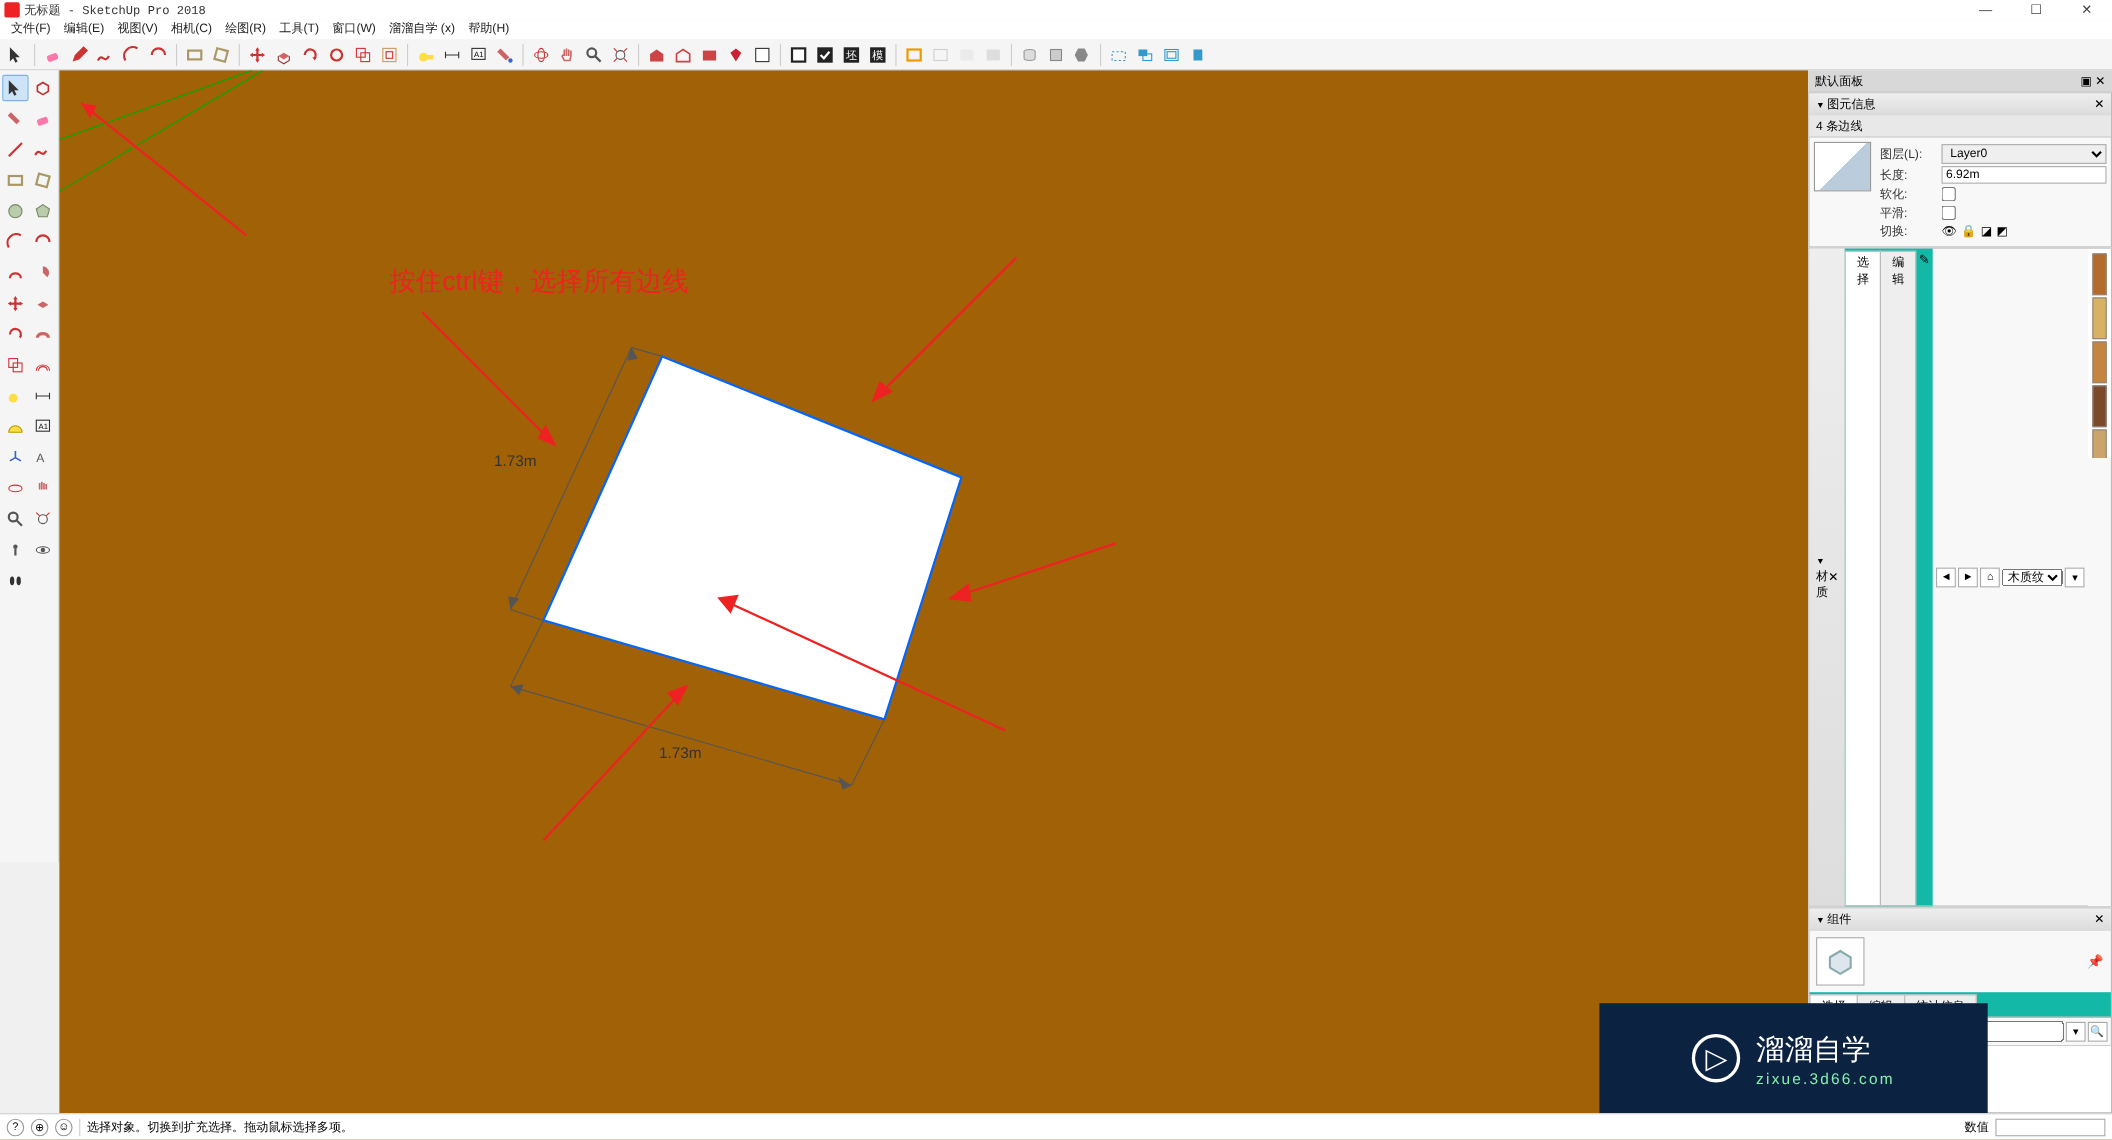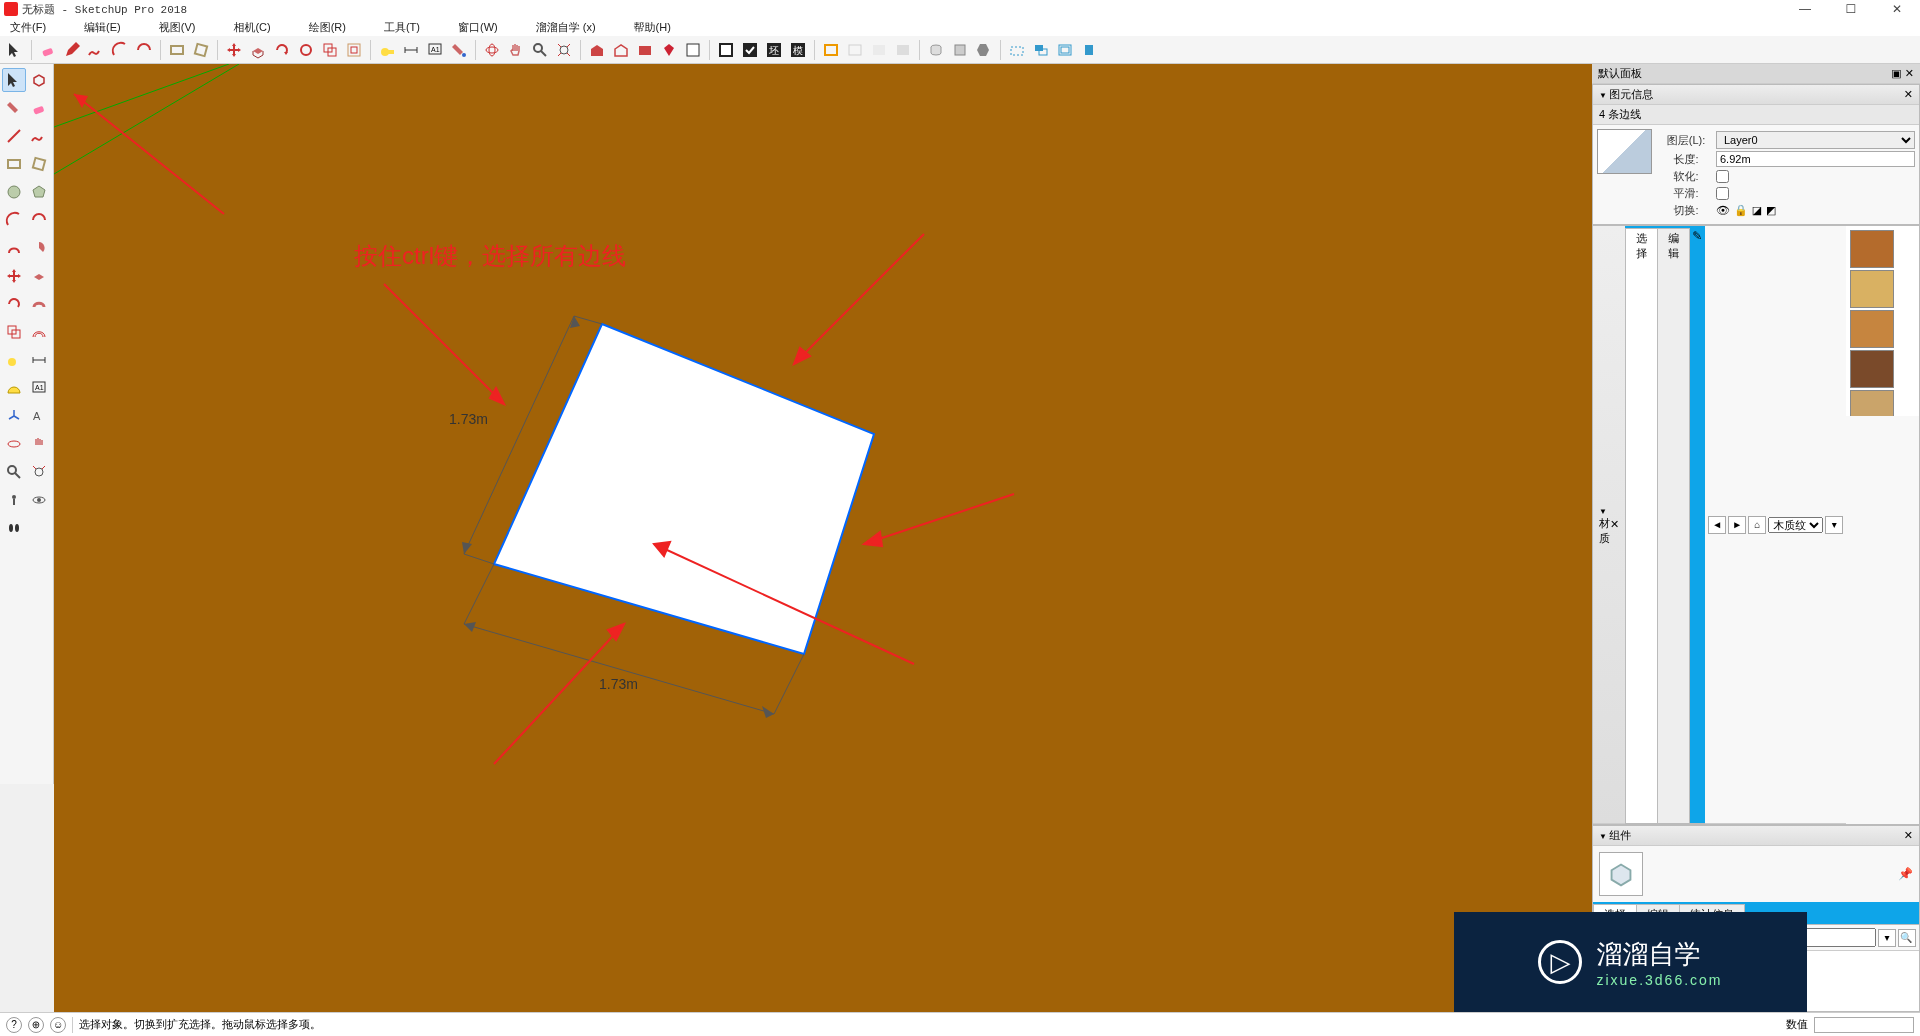--- a/index.html
+++ b/index.html
@@ -6,53 +6,53 @@
 body { width:1920px; height:1036px; overflow:hidden; background:#f0f0f0; position:relative; font-size:12px; }
 
 
 .titlebar { height:18px; background:#fff; display:flex; align-items:center; padding:0 4px; }
 .titlebar .logo { width:14px; height:14px; background:#e22; border-radius:2px; margin-right:4px; }
 .titlebar .title { font-size:11px; color:#333;font-family:Liberation Mono, monospace; }
 .win-controls { position:absolute; right:0; top:0; display:flex; }
 .win-controls div { width:46px; height:18px; display:flex; align-items:center; justify-content:center; font-size:12px; color:#444; }
 
 
-.menubar { height:18px; background:#fff; display:flex; align-items:center; padding:0 4px; font-size:11px; color:#222;gap:26px; }
+.menubar { height:18px; background:#fff; display:flex; align-items:flex-start; padding:0 4px; font-size:11px; color:#222; }
 .menubar span { padding:0 6px; }
 
 
 .toolbar { height:28px; background:#f5f5f5; border-bottom:1px solid #ccc; display:flex; align-items:center; padding:0 4px; gap:2px; }
 .tb-btn { width:22px; height:22px; display:flex; align-items:center; justify-content:center; border-radius:2px; font-size:14px; }
 .tb-sep { width:1px; height:20px; background:#ccc; margin:0 3px; }
 .tb-svg { width:18px; height:18px; display:block; }
 
 
 .vtoolbar { position:absolute; left:0; top:64px; width:54px; height:720px; background:#f5f5f5; border-right:1px solid #ccc; display:flex; flex-direction:column; padding:4px 2px; gap:4px; }
 .vrow { display:flex; gap:2px; }
 .vbtn { width:24px; height:24px; display:flex; align-items:center; justify-content:center; border-radius:2px; font-size:14px; }
 .vbtn.selected { background:#cde3f8; border:1px solid #7ab4e6; }
 
 
 .canvas { position:absolute; left:54px; top:64px; right:276px; bottom:24px; background:#a16207; }
 .canvas svg { width:100%; height:100%; }
 
 
-.right { position:absolute; right:0; top:64px; width:328px; bottom:24px; background:#f0f0f0; display:flex; flex-direction:column; }
+.right { position:absolute; right:0; top:64px; width:276px; bottom:24px; background:#f0f0f0; display:flex; flex-direction:column; }
 .panel { border:1px solid #bbb; margin:0; background:#f8f8f8; }
 .panel-title { background:linear-gradient(#eee,#ddd); font-size:11px; padding:2px 6px; display:flex; align-items:center; justify-content:space-between; border-bottom:1px solid #ccc; }
 .panel-title .arrow::before{content:"▼ "; font-size:8px;}
 .panel-body { padding:4px; font-size:11px; }
 .sub-title { background:#e8e8e8; padding:2px 6px; font-size:11px; border-bottom:1px solid #ccc; }
 .swatch-big { width:55px; height:45px; background:linear-gradient(135deg,#fff 50%,#bcd 50%); border:1px solid #999; }
 .form-row { display:flex; align-items:center; margin:2px 0; gap:4px; }
-.form-row label { width:52px; text-align:center; font-size:11px; color:#333; }
+.form-row label { width:52px; text-align:left; font-size:11px; color:#333; }
 .form-row input[type=text],.form-row select { flex:1; font-size:11px; padding:1px 3px; border:1px solid #aaa; }
 .form-row input[type=checkbox]{ margin:0; }
 
-.tab-row { display:flex; border-bottom:1px solid #bbb; background:#0ea5e9; }
+.tab-row { display:flex; border-bottom:1px solid #bbb; background:#14b8a6; }
 .tab { padding:2px 10px; font-size:11px; border:1px solid #bbb; border-bottom:none; background:#fff; margin-right:-1px; margin-top:2px; }
 .tab:not(.active){ background:#eee; }
 .mat-tool-row { display:flex; align-items:center; gap:2px; padding:3px; border-bottom:1px solid #ccc; }
 .mat-tool-row select { flex:1; font-size:11px; }
 .mat-tool-row .mini{ width:18px;height:18px;border:1px solid #aaa;background:#fff;display:flex;align-items:center;justify-content:center;font-size:10px;}
 .swatches { display:flex; flex-wrap:wrap; gap:2px; padding:4px; background:#fff; height:190px; align-content:flex-start; overflow:auto;}
 .swatch { width:44px; height:38px; border:1px solid #888; }
 
 .comp-row{display:flex;align-items:center;gap:6px;padding:6px;}
 .comp-thumb{width:44px;height:44px;border:1px solid #aaa;display:flex;align-items:center;justify-content:center;background:#fff;}

